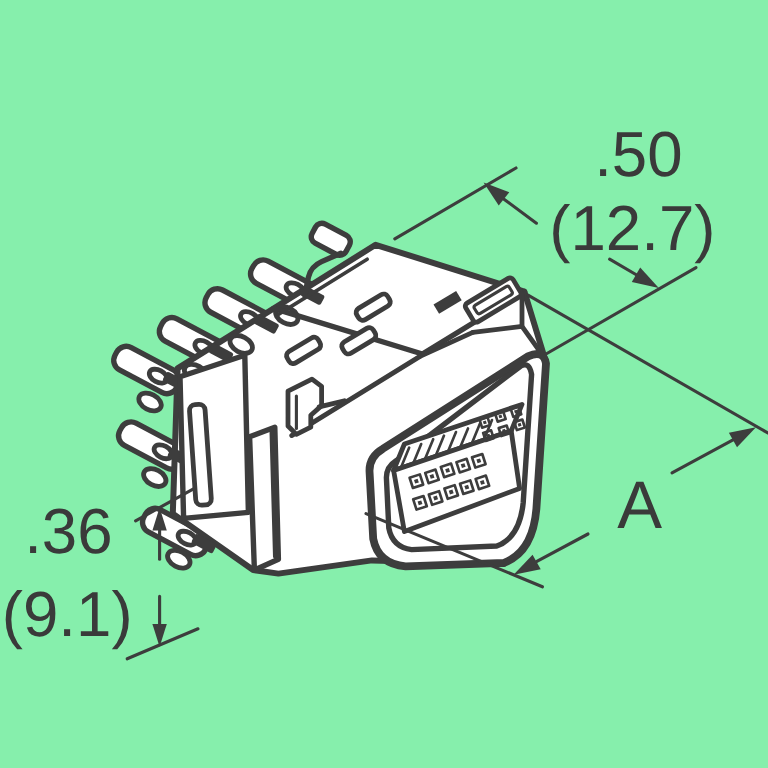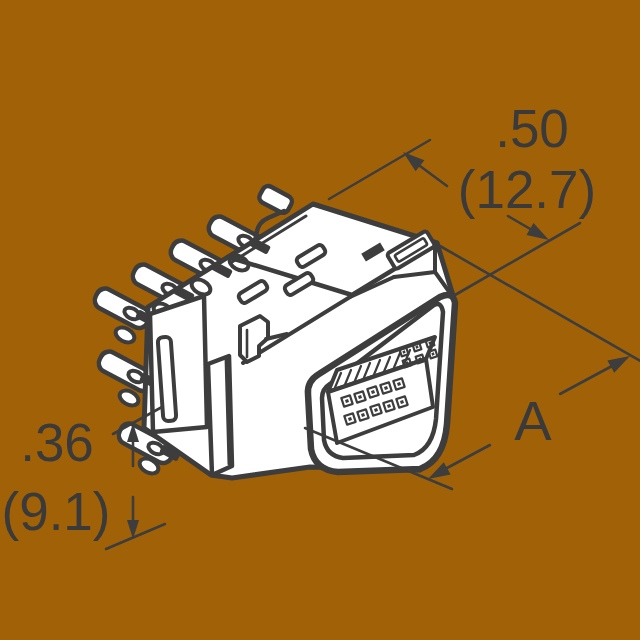--- a/index.html
+++ b/index.html
@@ -1,16 +1,16 @@
 <!DOCTYPE html>
 <html><head>
 <meta charset="utf-8">
 <style>
   html,body{margin:0;padding:0;background:#ffffff;}
-  .canvas{position:relative;width:640px;height:640px;background:#a16207;overflow:hidden;}
+  .canvas{position:relative;width:640px;height:640px;background:#86efac;overflow:hidden;}
   svg{display:block;}
   .ln{stroke:#3d3d3d;fill:none;stroke-linecap:round;stroke-linejoin:round;}
   .fw{fill:#ffffff;}
   .fd{fill:#3d3d3d;stroke:none;}
   .w2{stroke-width:2.2;} .w26{stroke-width:2.6;} .w3{stroke-width:3;}
   .w4{stroke-width:4;} .w45{stroke-width:4.5;} .w5{stroke-width:5;} .w65{stroke-width:6.5;}
   .dimtxt{font-family:"Liberation Sans",sans-serif;font-size:53px;fill:#3a3a3a;text-anchor:middle;}
   .dimtxtA{font-family:"Liberation Sans",sans-serif;font-size:56px;fill:#3a3a3a;text-anchor:middle;}
 </style>
 </head>

